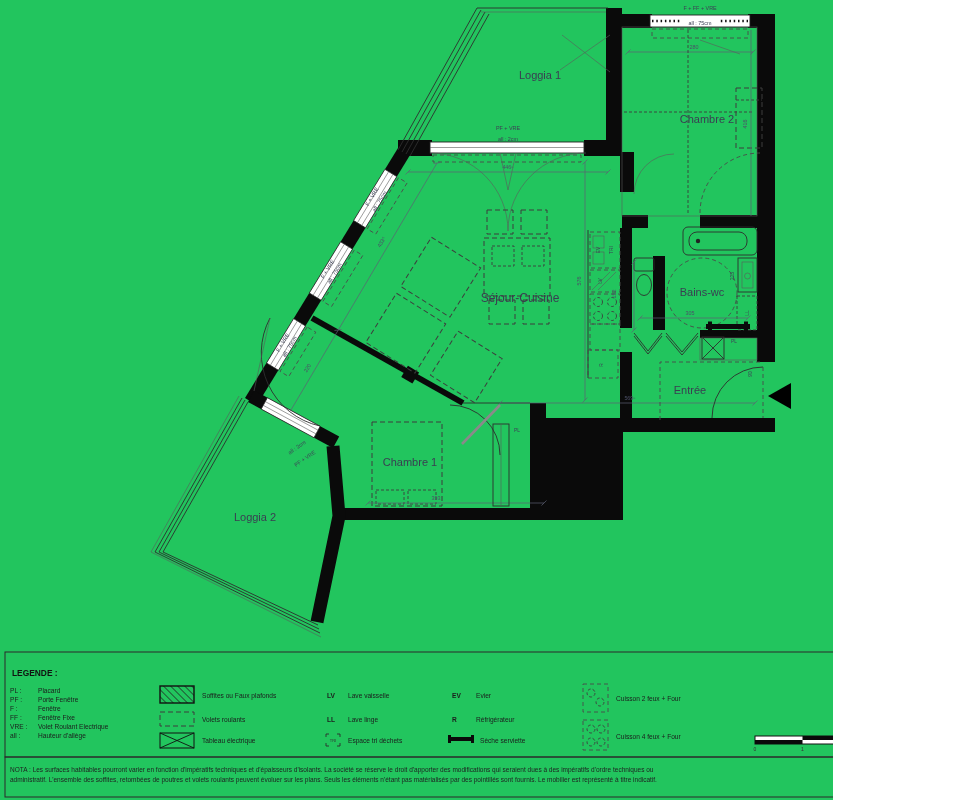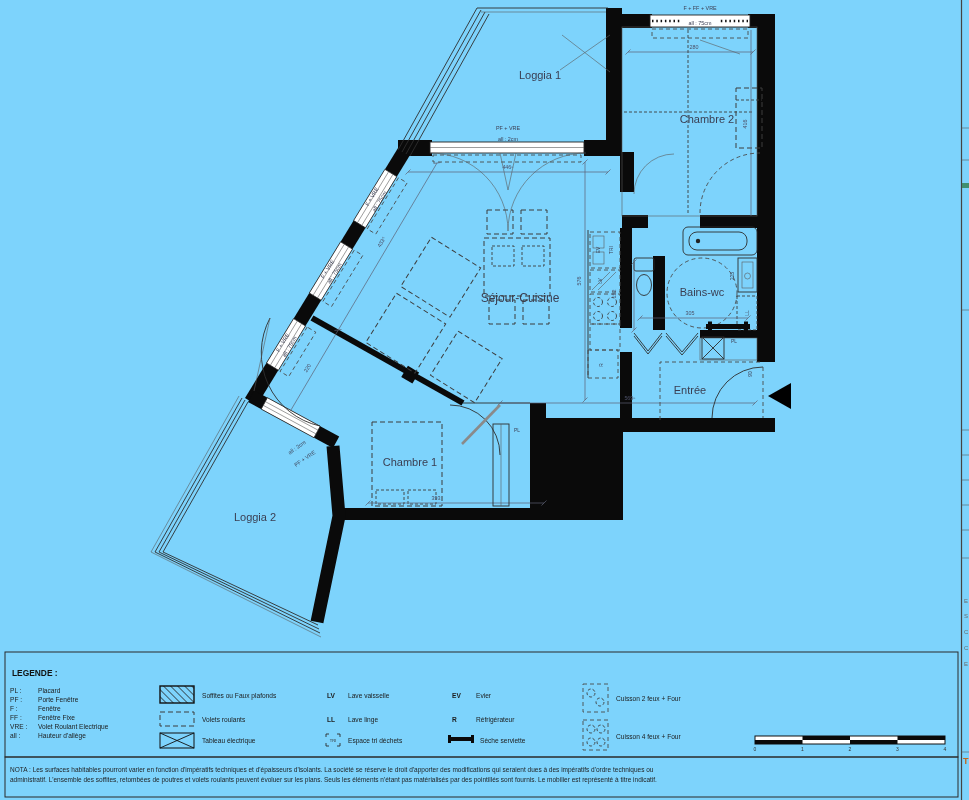--- a/index.html
+++ b/index.html
@@ -1,16 +1,16 @@
 <!DOCTYPE html>
 <html><head>
 <meta charset="utf-8">
 <style>
   html,body{margin:0;padding:0;background:#fff;}
-  .page{position:relative;width:969px;height:800px;background:#7dd3fc;overflow:hidden;
+  .page{position:relative;width:833px;height:800px;background:#22c55e;overflow:hidden;
         font-family:"Liberation Sans","DejaVu Sans",sans-serif;}
   svg text{font-family:"Liberation Sans","DejaVu Sans",sans-serif;}
   .wall{fill:#0a0a0a;stroke:none;}
   .thin{stroke:#2e2e2e;stroke-width:0.9;fill:none;}
   .thin2{stroke:#5a5a5a;stroke-width:0.6;fill:none;}
   .grayleaf{stroke:#8a8a8a;stroke-width:2.6;fill:none;}
   .dash{stroke:#3d3d3d;stroke-width:1;fill:none;stroke-dasharray:5 3;}
   .dashf{stroke:#3d3d3d;stroke-width:0.9;fill:none;stroke-dasharray:3 2;}
   .dashc{stroke:#4a4a4a;stroke-width:0.9;fill:none;stroke-dasharray:4 3;}
   .dim{stroke:#5c6072;stroke-width:0.7;fill:none;}

